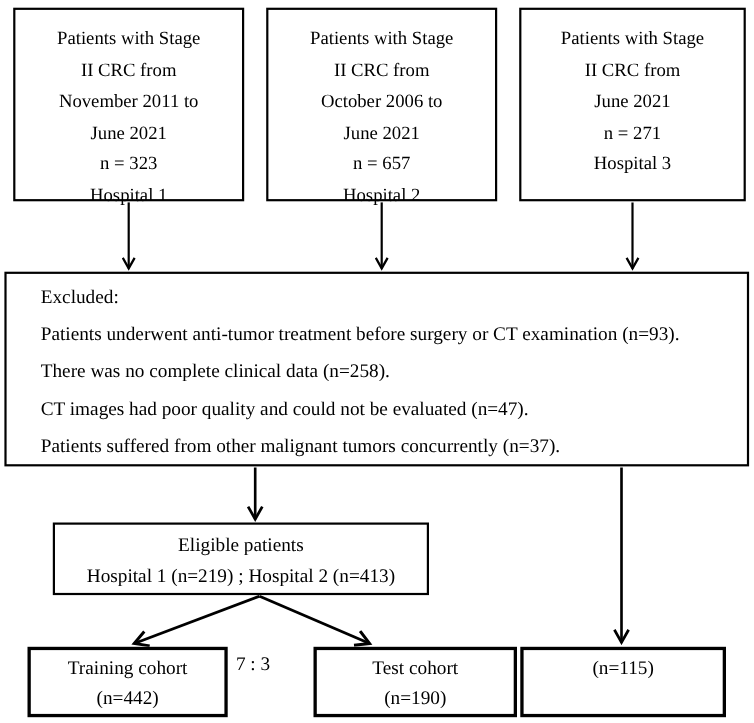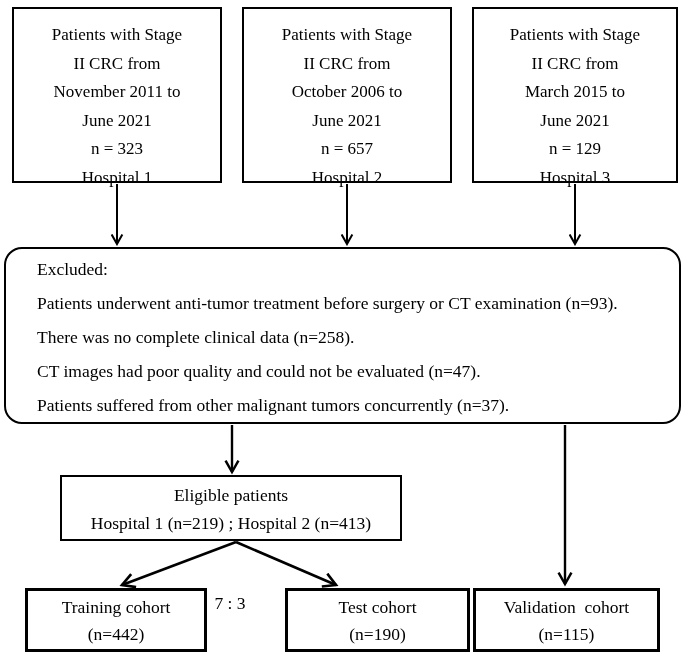--- a/index.html
+++ b/index.html
@@ -44,24 +44,23 @@
   }
   .excluded-box {
     left: 4px;
     top: 247px;
     width: 677px;
     height: 177px;
     text-align: left;
     padding: 3px 10px 0 31px;
     font-size: 17.5px;
     line-height: 34px;
-    border-radius: 18px;
   }
   .eligible-box {
-    left: 60px;
+    left: 48px;
     top: 475px;
     width: 342px;
     height: 66px;
     padding-top: 4px;
     font-size: 17.5px;
     line-height: 28px;
   }
   .bottom-box {
     top: 588px;
     height: 64px;
@@ -118,23 +117,22 @@
     <div class="line">II CRC from</div>
     <div class="line">October 2006 to</div>
     <div class="line">June 2021</div>
     <div class="line">n = 657</div>
     <div class="line">Hospital 2</div>
   </div>
 
   <div class="box top-box" style="left:472px; width:206px;">
     <div class="line">Patients with Stage</div>
     <div class="line">II CRC from</div>
-    <div class="line">March 2015 to</div>
     <div class="line">June 2021</div>
-    <div class="line">n = 129</div>
+    <div class="line">n = 271</div>
     <div class="line">Hospital 3</div>
   </div>
 
   <div class="box excluded-box">
     <div class="line">Excluded:</div>
     <div class="line">Patients underwent anti-tumor treatment before surgery or CT examination (n=93).</div>
     <div class="line">There was no complete clinical data (n=258).</div>
     <div class="line">CT images had poor quality and could not be evaluated (n=47).</div>
     <div class="line">Patients suffered from other malignant tumors concurrently (n=37).</div>
   </div>
@@ -150,17 +148,16 @@
     <div class="line">Training cohort</div>
     <div class="line">(n=442)</div>
   </div>
 
   <div class="box bottom-box test-box">
     <div class="line">Test cohort</div>
     <div class="line">(n=190)</div>
   </div>
 
   <div class="box bottom-box validation-box">
-    <div class="line">Validation  cohort</div>
     <div class="line">(n=115)</div>
   </div>
 
 </div>
 
 </body></html>

